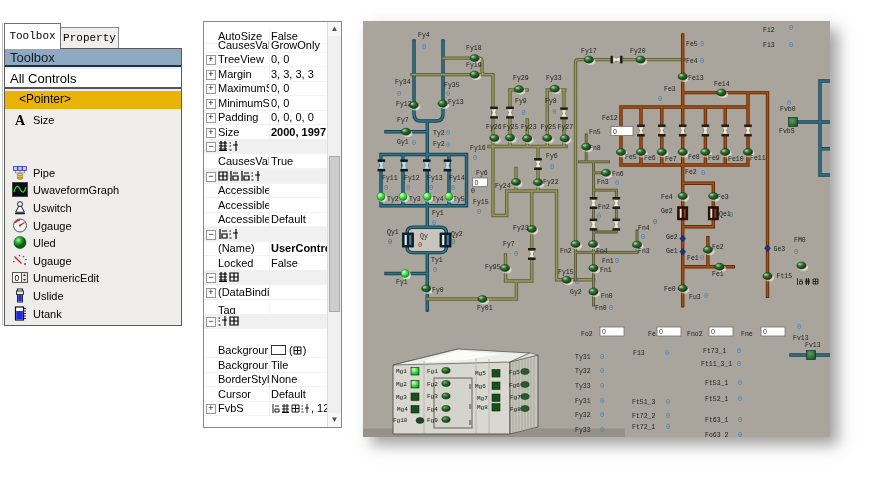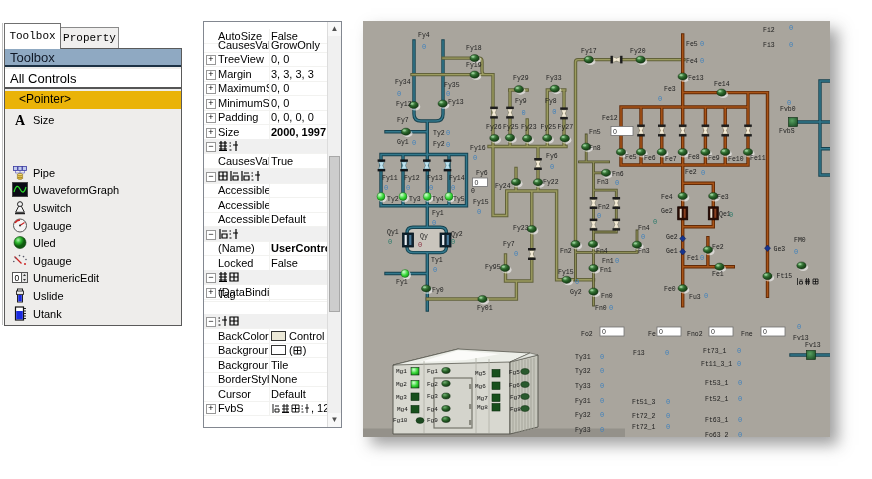--- a/index.html
+++ b/index.html
@@ -232,35 +232,31 @@
           <path d="M1 2 H9 M1 5 H9 M1 8 H9 M3 0 V10 M7 0 V10 M1 9.5 H9" stroke="#000" stroke-width="1.2" fill="none"></path>
         </svg><svg width="11" height="11" style="vertical-align:-2px">
           <path d="M1 1 H9 V9 H1 Z M1 5.0 H9 M5.0 1 V9" stroke="#000" stroke-width="1.2" fill="none"></path>
         </svg></div>
     </div>
   <div class="row" style="top:262.9px">
       <div class="pm">+</div>
       <div class="nm">(DataBindi</div>
       <div class="vl"></div>
     </div>
-  <div class="row" style="top:265px">
+  <div class="row" style="top:281px">
       <div class="nm">Tag</div>
       <div class="vl"></div>
     </div>
   <div class="row cat" style="top:292.0px">
       <div class="pm">−</div>
       <div class="nm" style="width:108px"><svg width="11" height="11" style="vertical-align:-2px">
           <path d="M2 2 H0.5 M2 5 H0.5 M2.5 9 H0.5 M7 0 V10 M4 4 H9" stroke="#000" stroke-width="1.2" fill="none"></path>
         </svg><svg width="11" height="11" style="vertical-align:-2px">
           <path d="M1 1 H9 V9 H1 Z M1 5.0 H9 M5.0 1 V9" stroke="#000" stroke-width="1.2" fill="none"></path>
         </svg></div>
-    </div>
-  <div class="row" style="top:306.6px">
-      <div class="nm">BackColor</div>
-      <div class="vl"><span class="sw"></span>Control</div>
     </div>
   <div class="row" style="top:321.1px">
       <div class="nm">Backgrour</div>
       <div class="vl"><span class="sw" style="background:#fff"></span>(<svg width="10" height="10" style="vertical-align:-2px">
           <path d="M1 1 H8 V8 H1 Z M1 4.5 H8 M4.5 1 V8" stroke="#000" stroke-width="0.9" fill="none"></path>
         </svg>)</div>
     </div>
   <div class="row" style="top:335.7px">
       <div class="nm">Backgrour</div>
       <div class="vl">Tile</div>

